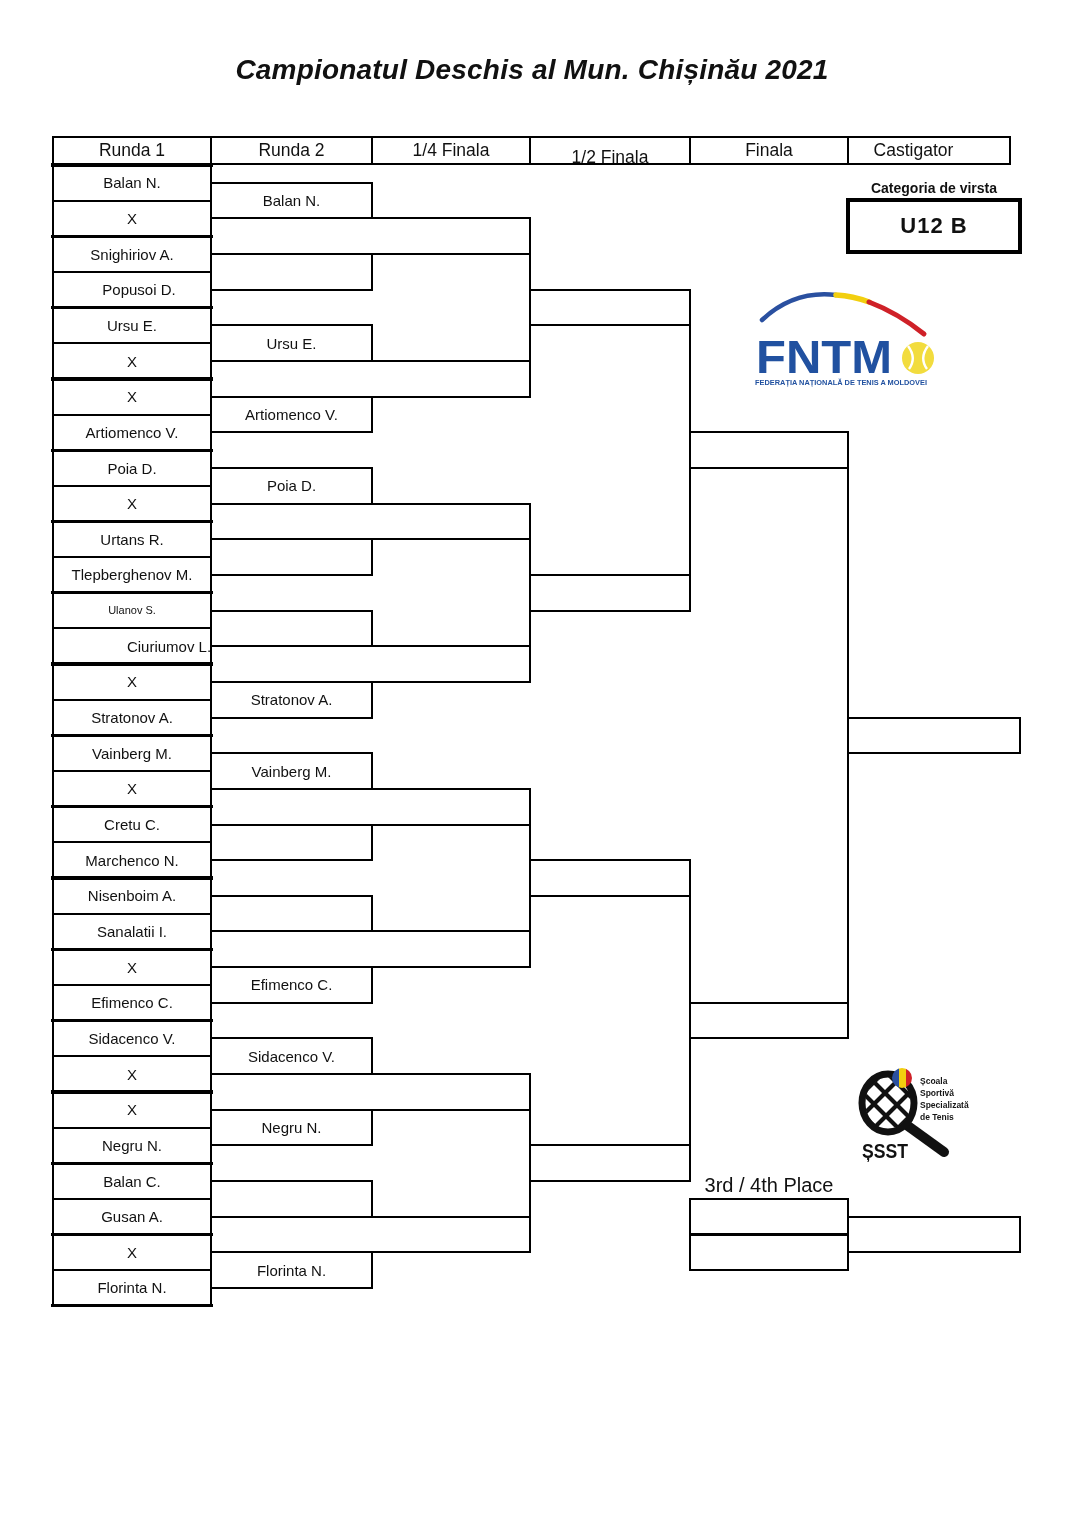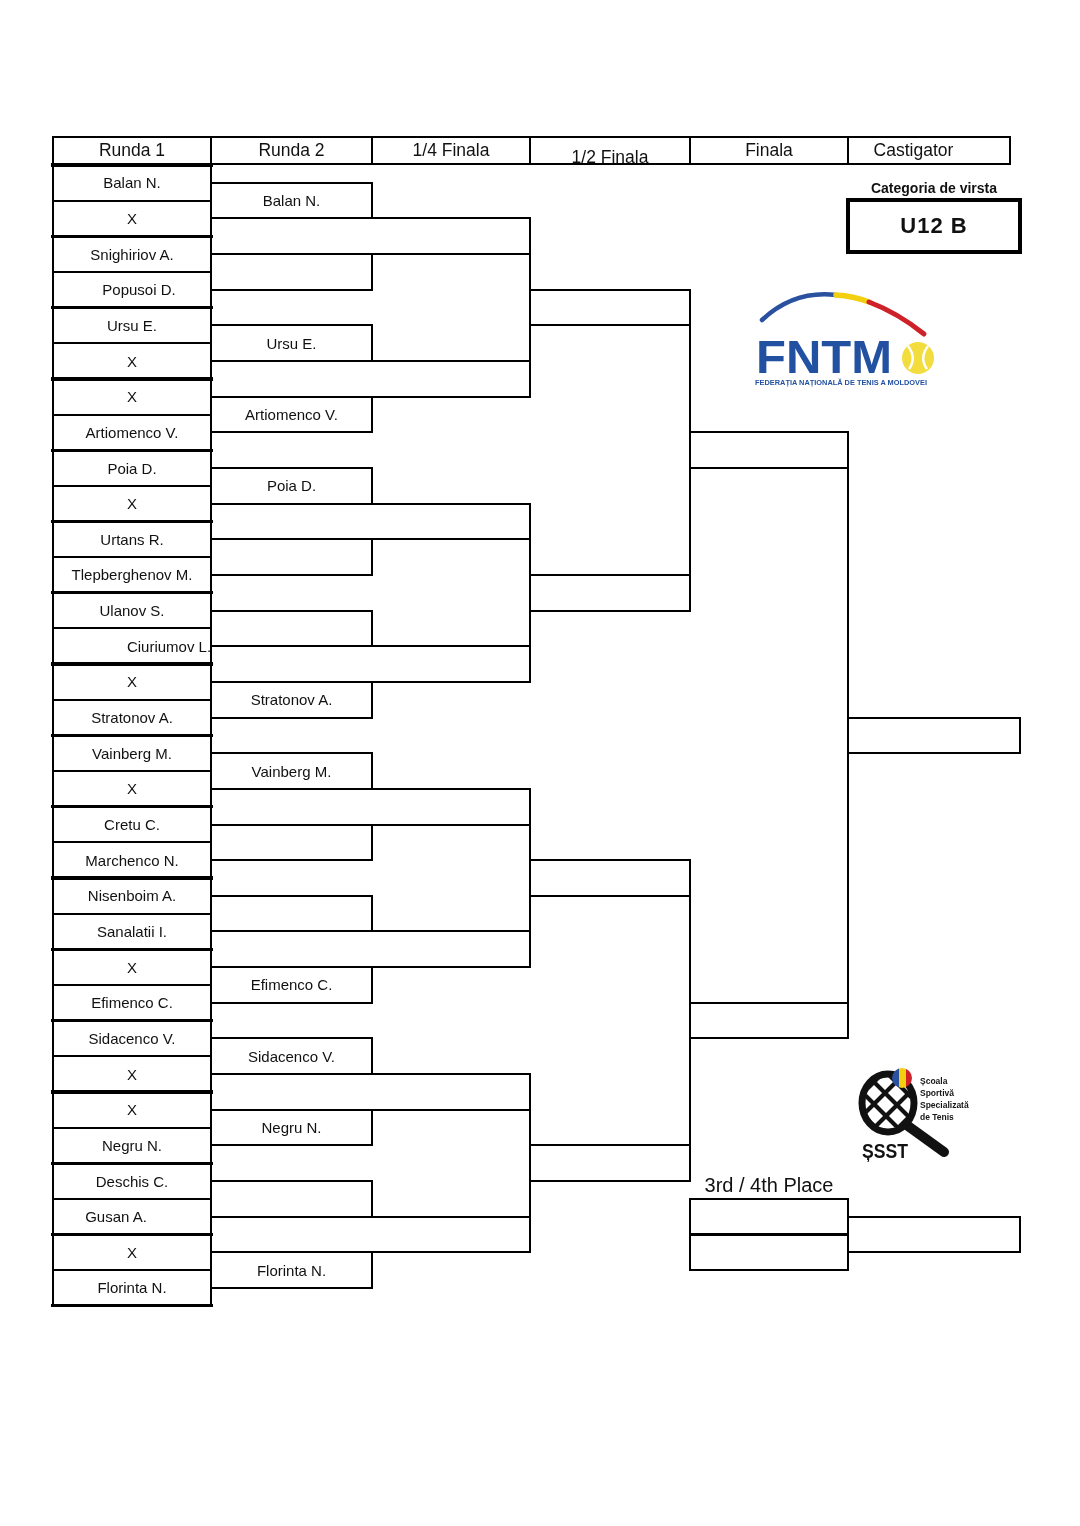--- a/index.html
+++ b/index.html
@@ -20,20 +20,21 @@
            display:flex;align-items:center;justify-content:center;
            font-size:22px;font-weight:bold;letter-spacing:1px;}
   svg{position:absolute;overflow:visible;}
   svg text{font-family:"Liberation Sans",sans-serif;}
 </style>
 </head>
 <body>
 
 <div class="page" id="page">
 
+  <div class="title">Campionatul Deschis al Mun. Chișinău 2021</div>
 
   <div class="cat-label">Categoria de virsta</div>
   <div class="cat-box">U12 B</div>
 
   <svg style="left:750px;top:284px" width="190" height="106" viewBox="0 0 190 106">
     <path d="M12 36 Q44 6 86 11" fill="none" stroke="#2a50a0" stroke-width="4.5" stroke-linecap="round"></path>
     <path d="M86 11 Q103 12 119 18" fill="none" stroke="#f2cf0f" stroke-width="5.5" stroke-linecap="round"></path>
     <path d="M119 18 Q148 29 174 50" fill="none" stroke="#cf2128" stroke-width="5" stroke-linecap="round"></path>
     <circle cx="168" cy="74" r="16" fill="#f2dc3e"></circle>
     <path d="M158 62 q9 12 1 23 M178 62 q-9 12 -1 23" fill="none" stroke="#ffffff" stroke-width="2.4"></path>
@@ -120,38 +121,38 @@
     <div class="txt" style="left: 53px; top: 236.3px; width: 158px; height: 35.65px; font-size: 15px;">Snighiriov A.</div>
     <div class="txt" style="left: 53px; top: 271.95px; width: 172px; height: 35.65px; font-size: 15px;">Popusoi D.</div>
     <div class="txt" style="left: 53px; top: 307.6px; width: 158px; height: 35.65px; font-size: 15px;">Ursu E.</div>
     <div class="txt" style="left: 53px; top: 343.25px; width: 158px; height: 35.65px; font-size: 15px;">X</div>
     <div class="txt" style="left: 53px; top: 378.9px; width: 158px; height: 35.65px; font-size: 15px;">X</div>
     <div class="txt" style="left: 53px; top: 414.55px; width: 158px; height: 35.65px; font-size: 15px;">Artiomenco V.</div>
     <div class="txt" style="left: 53px; top: 450.2px; width: 158px; height: 35.65px; font-size: 15px;">Poia D.</div>
     <div class="txt" style="left: 53px; top: 485.85px; width: 158px; height: 35.65px; font-size: 15px;">X</div>
     <div class="txt" style="left: 53px; top: 521.5px; width: 158px; height: 35.65px; font-size: 15px;">Urtans R.</div>
     <div class="txt" style="left: 53px; top: 557.15px; width: 158px; height: 35.65px; font-size: 15px;">Tlepberghenov M.</div>
-    <div class="txt" style="left: 53px; top: 592.8px; width: 158px; height: 35.65px; font-size: 15px;">Ulanov S.</div>
+    <div class="txt" style="left: 53px; top: 592.8px; width: 158px; height: 35.65px; font-size: 11px;">Ulanov S.</div>
     <div class="txt" style="left: 53px; top: 628.45px; width: 138px; height: 35.65px; font-size: 15px; padding-left: 47px;">Ciuriumov L.</div>
     <div class="txt" style="left: 53px; top: 664.1px; width: 158px; height: 35.65px; font-size: 15px;">X</div>
     <div class="txt" style="left: 53px; top: 699.75px; width: 158px; height: 35.65px; font-size: 15px;">Stratonov A.</div>
     <div class="txt" style="left: 53px; top: 735.4px; width: 158px; height: 35.65px; font-size: 15px;">Vainberg M.</div>
     <div class="txt" style="left: 53px; top: 771.05px; width: 158px; height: 35.65px; font-size: 15px;">X</div>
     <div class="txt" style="left: 53px; top: 806.7px; width: 158px; height: 35.65px; font-size: 15px;">Cretu C.</div>
     <div class="txt" style="left: 53px; top: 842.35px; width: 158px; height: 35.65px; font-size: 15px;">Marchenco N.</div>
     <div class="txt" style="left: 53px; top: 878px; width: 158px; height: 35.65px; font-size: 15px;">Nisenboim A.</div>
     <div class="txt" style="left: 53px; top: 913.65px; width: 158px; height: 35.65px; font-size: 15px;">Sanalatii I.</div>
     <div class="txt" style="left: 53px; top: 949.3px; width: 158px; height: 35.65px; font-size: 15px;">X</div>
     <div class="txt" style="left: 53px; top: 984.95px; width: 158px; height: 35.65px; font-size: 15px;">Efimenco C.</div>
     <div class="txt" style="left: 53px; top: 1020.6px; width: 158px; height: 35.65px; font-size: 15px;">Sidacenco V.</div>
     <div class="txt" style="left: 53px; top: 1056.25px; width: 158px; height: 35.65px; font-size: 15px;">X</div>
     <div class="txt" style="left: 53px; top: 1091.9px; width: 158px; height: 35.65px; font-size: 15px;">X</div>
     <div class="txt" style="left: 53px; top: 1127.55px; width: 158px; height: 35.65px; font-size: 15px;">Negru N.</div>
-    <div class="txt" style="left: 53px; top: 1163.2px; width: 158px; height: 35.65px; font-size: 15px;">Deschis C.</div>
-    <div class="txt" style="left: 37px; top: 1198.85px; width: 158px; height: 35.65px; font-size: 15px;">Gusan A.</div>
+    <div class="txt" style="left: 53px; top: 1163.2px; width: 158px; height: 35.65px; font-size: 15px;">Balan C.</div>
+    <div class="txt" style="left: 53px; top: 1198.85px; width: 158px; height: 35.65px; font-size: 15px;">Gusan A.</div>
     <div class="txt" style="left: 53px; top: 1234.5px; width: 158px; height: 35.65px; font-size: 15px;">X</div>
     <div class="txt" style="left: 53px; top: 1270.15px; width: 158px; height: 35.65px; font-size: 15px;">Florinta N.</div>
     <div class="bx" style="left: 210px; top: 181.825px; width: 163px; height: 37.65px; border-width: 2px;"></div>
     <div class="txt" style="left: 211px; top: 182.825px; width: 161px; height: 35.65px; font-size: 15px;">Balan N.</div>
     <div class="bx" style="left: 210px; top: 253.125px; width: 163px; height: 37.65px; border-width: 2px;"></div>
     <div class="bx" style="left: 210px; top: 324.425px; width: 163px; height: 37.65px; border-width: 2px;"></div>
     <div class="txt" style="left: 211px; top: 325.425px; width: 161px; height: 35.65px; font-size: 15px;">Ursu E.</div>
     <div class="bx" style="left: 210px; top: 395.725px; width: 163px; height: 37.65px; border-width: 2px;"></div>
     <div class="txt" style="left: 211px; top: 396.725px; width: 161px; height: 35.65px; font-size: 15px;">Artiomenco V.</div>
     <div class="bx" style="left: 210px; top: 467.025px; width: 163px; height: 37.65px; border-width: 2px;"></div>

